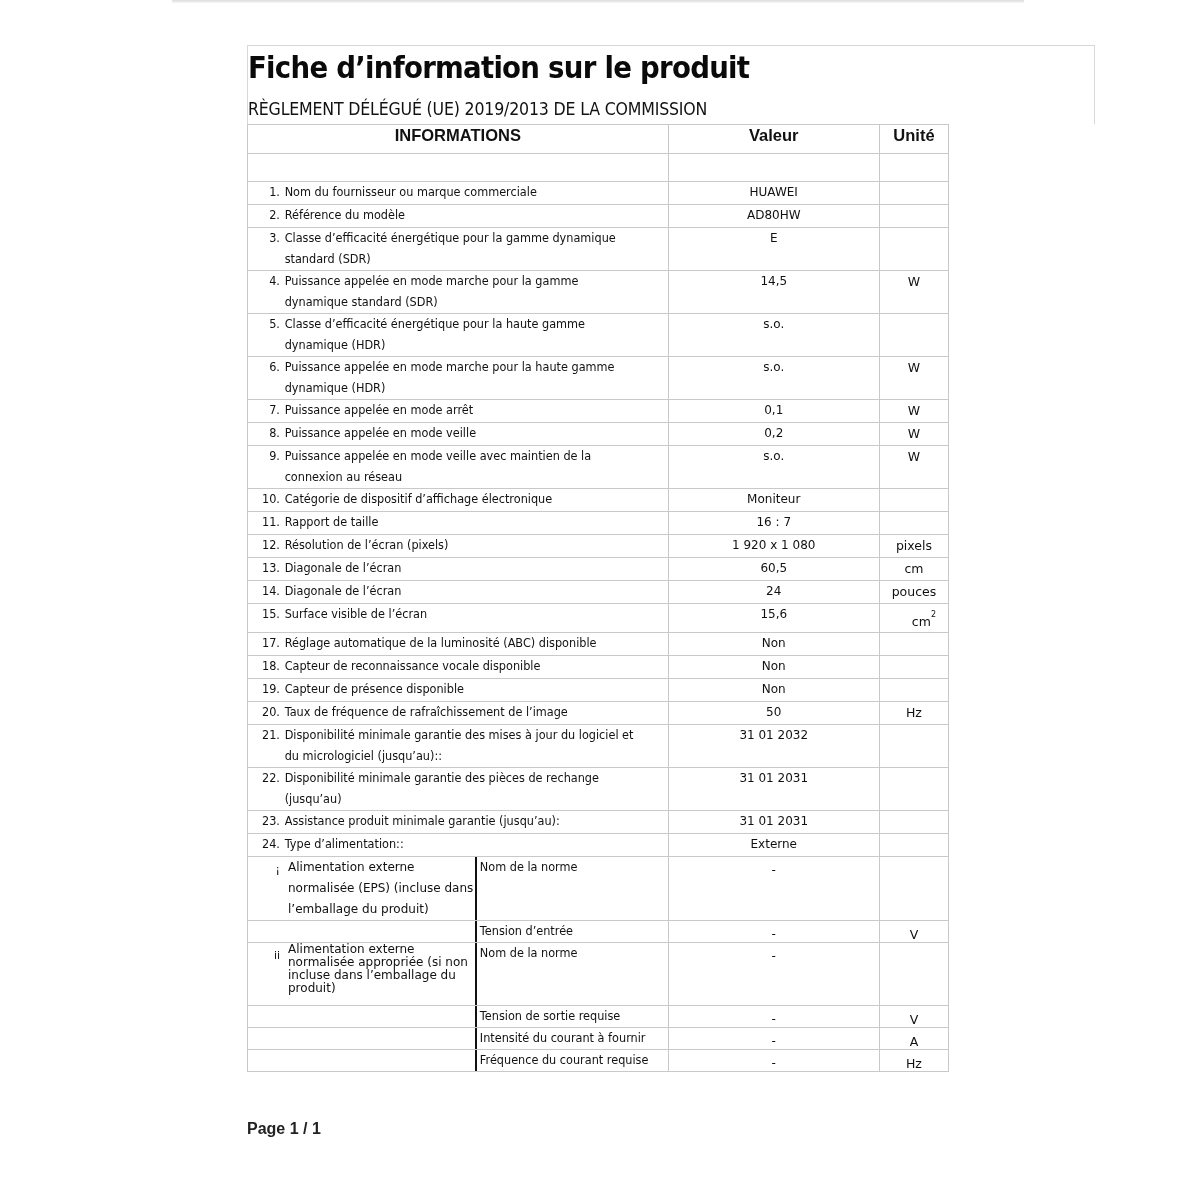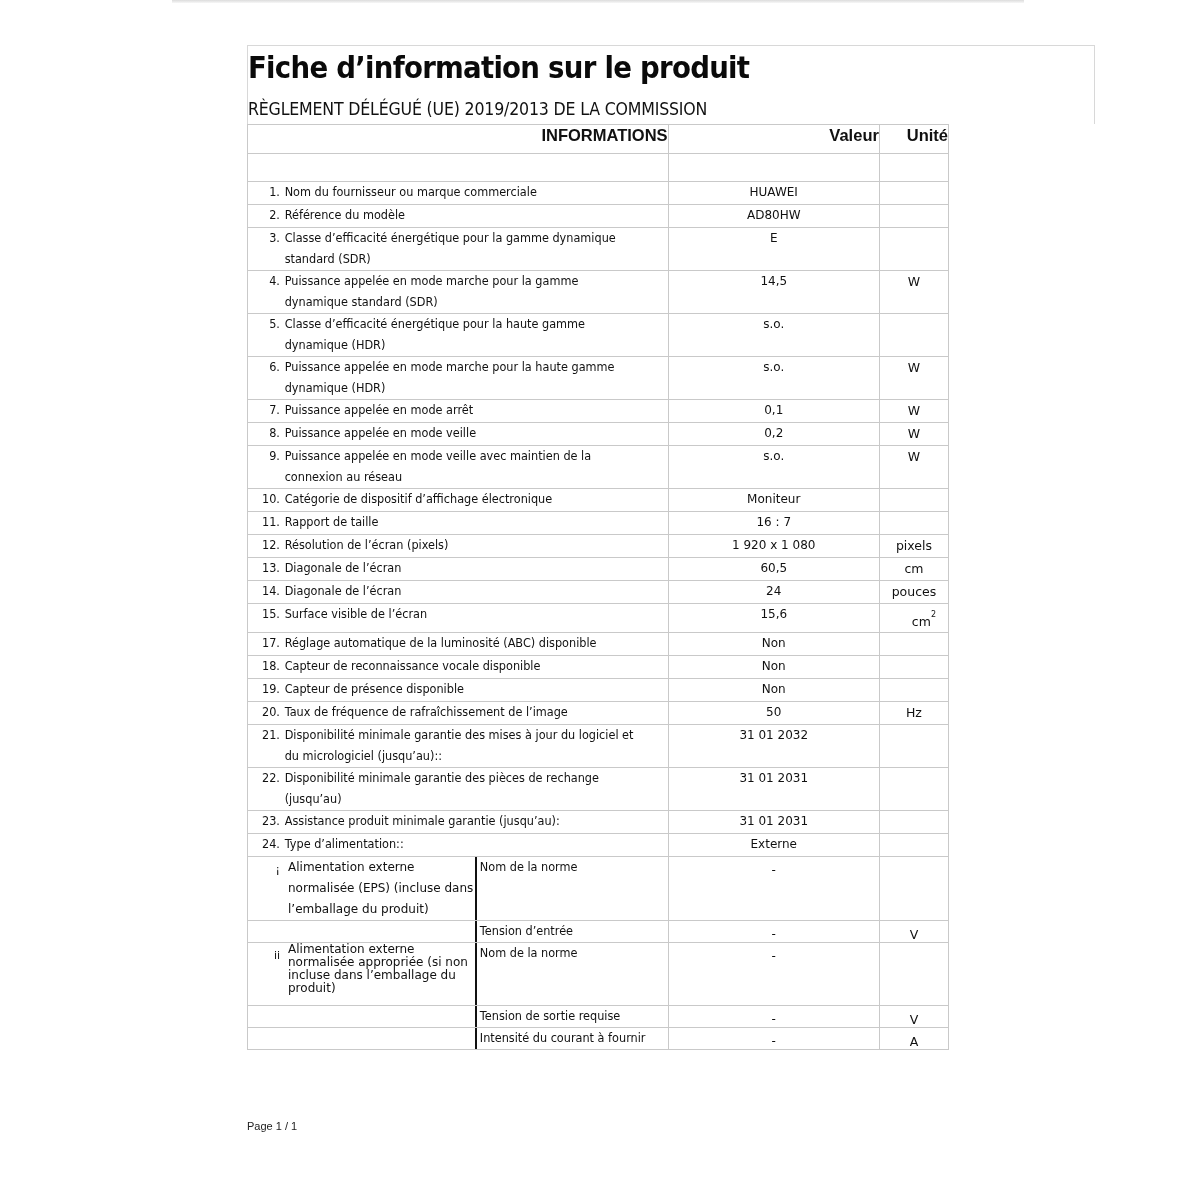--- a/index.html
+++ b/index.html
@@ -4,38 +4,38 @@
 <style>
   html, body { margin: 0; padding: 0; background: #ffffff; }
   body { width: 1200px; height: 1200px; position: relative; overflow: hidden; font-family: "Liberation Sans", sans-serif; color: #111; }
   .page-shadow { position: absolute; left: 172px; top: 0; width: 852px; height: 3px; background: linear-gradient(#dcdcdc, #f7f7f7); }
   .sheet { position: absolute; left: 247px; top: 45px; width: 848px; }
   .title-box { border: 1px solid #d8d8d8; border-bottom: none; height: 78px; position: relative; }
   .title { position: absolute; left: 0; top: 4px; font-family: "DejaVu Sans", sans-serif; font-weight: bold; font-size: 30px; letter-spacing: -0.8px; color: #0a0a0a; white-space: nowrap; transform: scaleX(0.92); transform-origin: left; }
   .subtitle { position: absolute; left: 0; top: 53px; font-family: "DejaVu Sans", sans-serif; font-size: 17px; color: #111; white-space: nowrap; transform: scaleX(0.93); transform-origin: left; letter-spacing: -0.2px; }
   table { border-collapse: collapse; width: 702px; table-layout: fixed; }
   td, th { border: 1px solid #c9c9c9; padding: 0; vertical-align: top; font-size: 12.5px; line-height: 21px; }
-  th { font-weight: bold; font-size: 16.5px; height: 28px; vertical-align: top; padding-top: 0px; line-height: 20px; text-align: right; }
+  th { font-weight: bold; font-size: 16.5px; height: 28px; vertical-align: top; padding-top: 0px; line-height: 20px; }
   .c-info { width: 420px; }
   .c-val { width: 211px; }
   .c-unit { width: 69px; }
   .row-label { display: flex; font-family: "DejaVu Sans", sans-serif; font-size: 12px; transform: scaleX(0.94); transform-origin: left; white-space: nowrap; }
   .num { width: 34px; text-align: right; padding-right: 0; flex: none; }
   .txt { padding-left: 5px; white-space: normal; }
   .val, .unit { text-align: center; font-family: "DejaVu Sans", sans-serif; font-size: 12px; }
   .unit { font-size: 12.5px; }
   .spacer-row td { height: 27px; }
   .r1 td { height: 22px; }
   .r2 td { height: 42px; }
   .sub-wrap { display: flex; }
   .sub-left { width: 227px; border-right: 2px solid #111; flex: none; }
   .sub-right { flex: 1; padding-left: 3px; font-family: "DejaVu Sans", sans-serif; font-size: 12px; transform: scaleX(0.94); transform-origin: left; white-space: nowrap; }
   .sub-left .row-label { white-space: normal; }
   .roman { width: 32px; text-align: right; flex: none; font-size: 11px; padding-top: 2px; }
-  .footer { position: absolute; left: 247px; top: 1120px; font-size: 11px; color: #222; }
+  .footer { position: absolute; left: 247px; top: 1120px; font-size: 16px; color: #222; font-weight: bold; }
   sup { font-size: 8px; vertical-align: 9px; }
   .dash { position: relative; top: 3px; }
 </style>
 </head>
 <body>
 
 <div class="page-shadow"></div>
 
 <div class="sheet">
   <div class="title-box">
@@ -345,17 +345,27 @@
         <tr>
           <td style="height:21px">
             <div class="sub-wrap" style="height:100%;align-items:flex-end;">
               <div class="sub-left" style="min-height:21px"></div>
               <div class="sub-right">Intensité du courant à fournir</div>
             </div>
           </td>
           <td class="val"><span class="dash">-</span></td>
           <td class="unit"><span class="dash">A</span></td>
         </tr>
+        <tr>
+          <td style="height:21px">
+            <div class="sub-wrap" style="height:100%;">
+              <div class="sub-left" style="min-height:21px"></div>
+              <div class="sub-right">Fréquence du courant requise</div>
+            </div>
+          </td>
+          <td class="val"><span class="dash">-</span></td>
+          <td class="unit"><span class="dash">Hz</span></td>
+        </tr>
       </tbody>
   </table>
 </div>
 
 <div class="footer">Page 1 / 1</div>
 
 </body></html>

